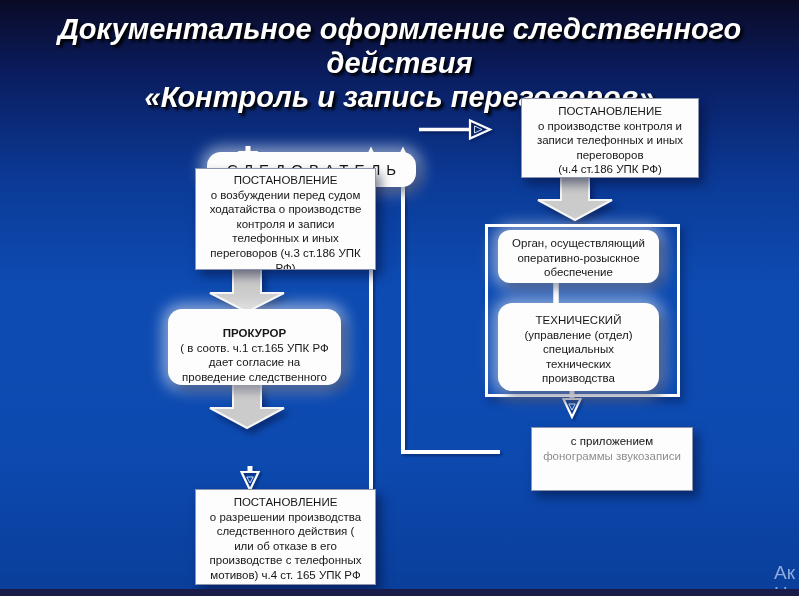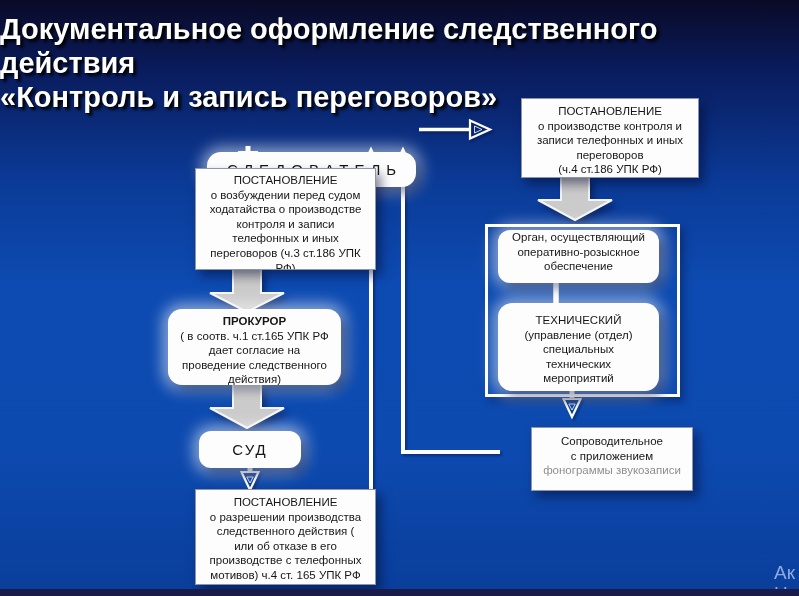--- a/index.html
+++ b/index.html
@@ -1,40 +1,40 @@
 <!DOCTYPE html>
 <html><head>
 <meta charset="utf-8">
 <style>
   html,body{margin:0;padding:0;background:#222;}
   .slide{
     position:relative;width:799px;height:596px;overflow:hidden;
     font-family:"Liberation Sans",sans-serif;
     background:linear-gradient(180deg,#0a0a26 0%,#0a1c5e 12%,#0b3a96 30%,#0d4bb2 48%,#0d4ab0 75%,#0a3f9c 98%);
   }
-  .title{position:absolute;top:12px;left:0;width:100%;text-align:left;z-index:3;
-    color:#fff;font-weight:bold;font-size:29px;line-height:34px;
+  .title{position:absolute;top:12px;left:0;width:100%;text-align:center;z-index:3;
+    color:#fff;font-weight:bold;font-style:italic;font-size:29px;line-height:34px;
     text-shadow:3px 3px 3px rgba(0,0,0,0.9),1px 1px 0 rgba(0,0,0,0.7);}
   .box{position:absolute;z-index:3;background:#fdfdfd;color:#161616;text-align:center;
     font-size:11.5px;line-height:14.6px;overflow:hidden;box-sizing:border-box;}
   .rect{border:1px solid #8d94ae;box-shadow:5px 6px 10px rgba(4,10,45,0.5);margin-left:31px;}
   .round{border-radius:14px;
     box-shadow:6px 7px 10px rgba(4,10,45,0.35),0 0 15px 5px rgba(255,255,255,0.55);}
   .ln{white-space:nowrap;}
   .bold{font-weight:bold;}
   .faded{opacity:0.5;}
   .investigator{left:207px;top:112px;width:209px;height:35px;line-height:35px;
     font-size:15px;letter-spacing:6px;text-indent:6px;margin-top:40px;}
   .petition{left:164px;top:168px;width:181px;height:102px;padding-top:4px;}
-  .prosecutor{left:168px;top:309px;width:173px;height:76px;padding-top:5px;}
+  .prosecutor{left:168px;top:309px;width:173px;height:76px;padding-top:17px;}
   .court{left:199px;top:431px;width:102px;height:37px;line-height:37px;
     font-size:15px;letter-spacing:2px;border-radius:12px;}
   .permission{left:164px;top:489px;width:181px;height:96px;padding-top:5px;}
   .production{left:490px;top:98px;width:178px;height:80px;padding-top:5px;}
-  .organ{left:498px;top:230px;width:161px;height:53px;border-radius:12px;}
+  .organ{left:498px;top:230px;width:161px;height:53px;padding-top:6px;border-radius:12px;}
   .technical{left:498px;top:303px;width:161px;height:88px;padding-top:10px;}
   .letter{left:500px;top:427px;width:162px;height:64px;padding-top:6px;}
   .outer-rect{position:absolute;left:485px;top:224px;width:189px;height:167px;
     border:3px solid #fff;z-index:2;box-shadow:4px 5px 8px rgba(4,10,45,0.35);}
   .overlay{position:absolute;left:0;top:0;width:799px;height:596px;z-index:1;pointer-events:none;}
   .blockarrow{filter:drop-shadow(4px 5px 3px rgba(3,10,48,0.45));}
   .thin{filter:drop-shadow(2px 2px 1px rgba(3,10,48,0.4));}
   .watermark{position:absolute;right:4px;bottom:-8px;z-index:2;text-align:left;
     color:rgba(165,190,235,0.85);font-size:19px;line-height:21px;}
   .bottom-strip{position:absolute;left:0;bottom:0;width:100%;height:7px;
@@ -122,23 +122,20 @@
   </div>
 
   <div class="box round prosecutor">
     <div class="ln bold">ПРОКУРОР</div>
     <div class="ln">( в соотв. ч.1 ст.165 УПК РФ</div>
     <div class="ln">дает согласие на</div>
     <div class="ln">проведение следственного</div>
     <div class="ln">действия)</div>
   </div>
 
-  <div class="box round court">
-    <span>СУД</span>
-  </div>
 
   <div class="box rect permission">
     <div class="ln">ПОСТАНОВЛЕНИЕ</div>
     <div class="ln">о разрешении производства</div>
     <div class="ln">следственного действия (</div>
     <div class="ln">или об отказе в его</div>
     <div class="ln">производстве с телефонных</div>
     <div class="ln">мотивов) ч.4 ст. 165 УПК РФ</div>
   </div>
 
@@ -154,25 +151,24 @@
     <div class="ln">Орган, осуществляющий</div>
     <div class="ln">оперативно-розыскное</div>
     <div class="ln">обеспечение</div>
   </div>
 
   <div class="box round technical">
     <div class="ln">ТЕХНИЧЕСКИЙ</div>
     <div class="ln">(управление (отдел)</div>
     <div class="ln">специальных</div>
     <div class="ln">технических</div>
-    <div class="ln">мероприятий</div>
+    <div class="ln">производства</div>
   </div>
 
   <div class="box rect letter">
-    <div class="ln">Сопроводительное</div>
     <div class="ln">с приложением</div>
     <div class="ln faded">фонограммы звукозаписи</div>
   </div>
 
   <div class="watermark">
     <div>Ак</div>
     <div>Н</div>
   </div>
 
   <div class="bottom-strip"></div>

